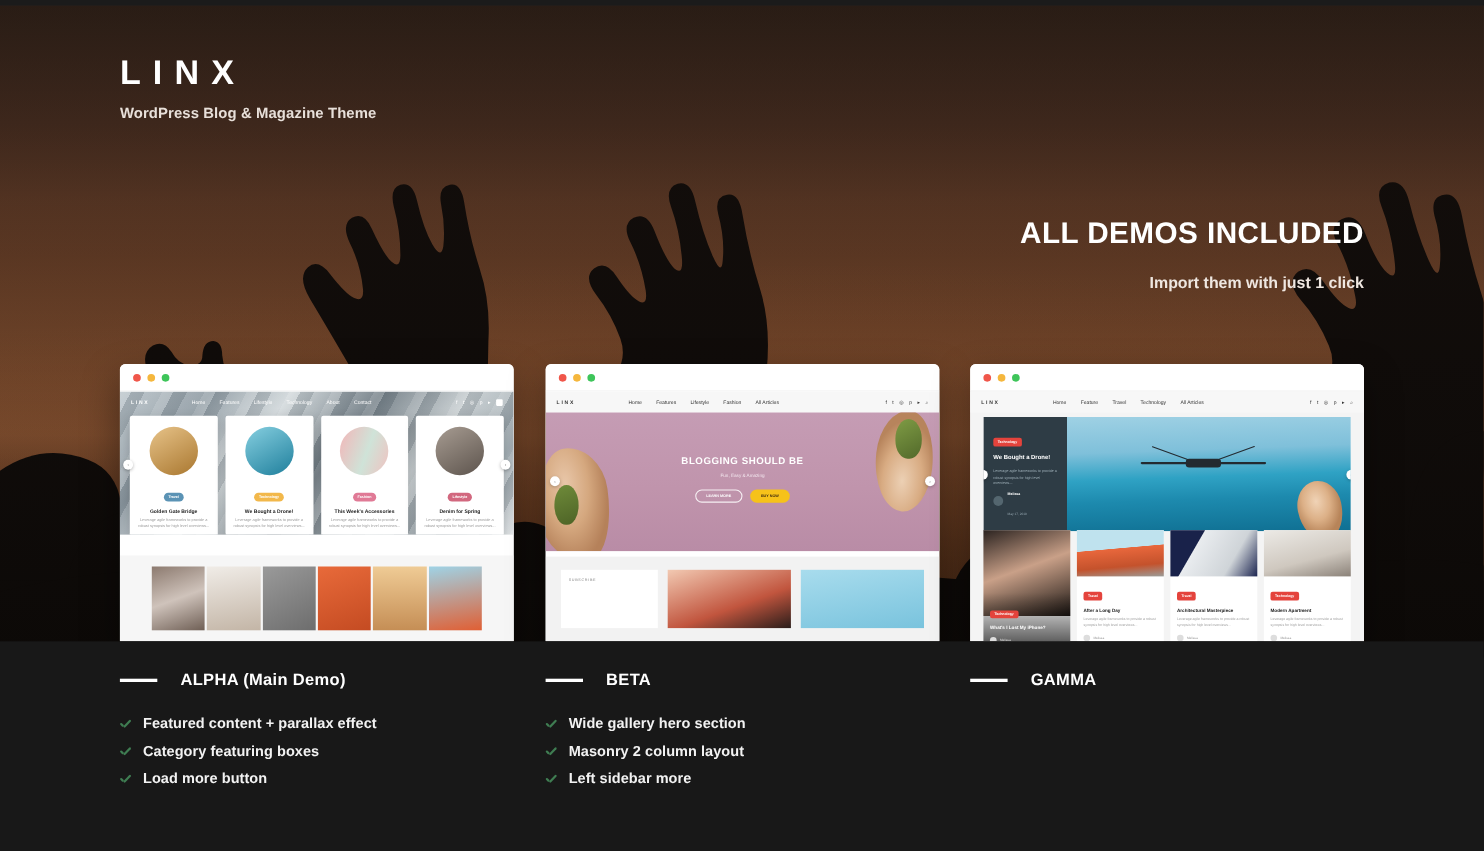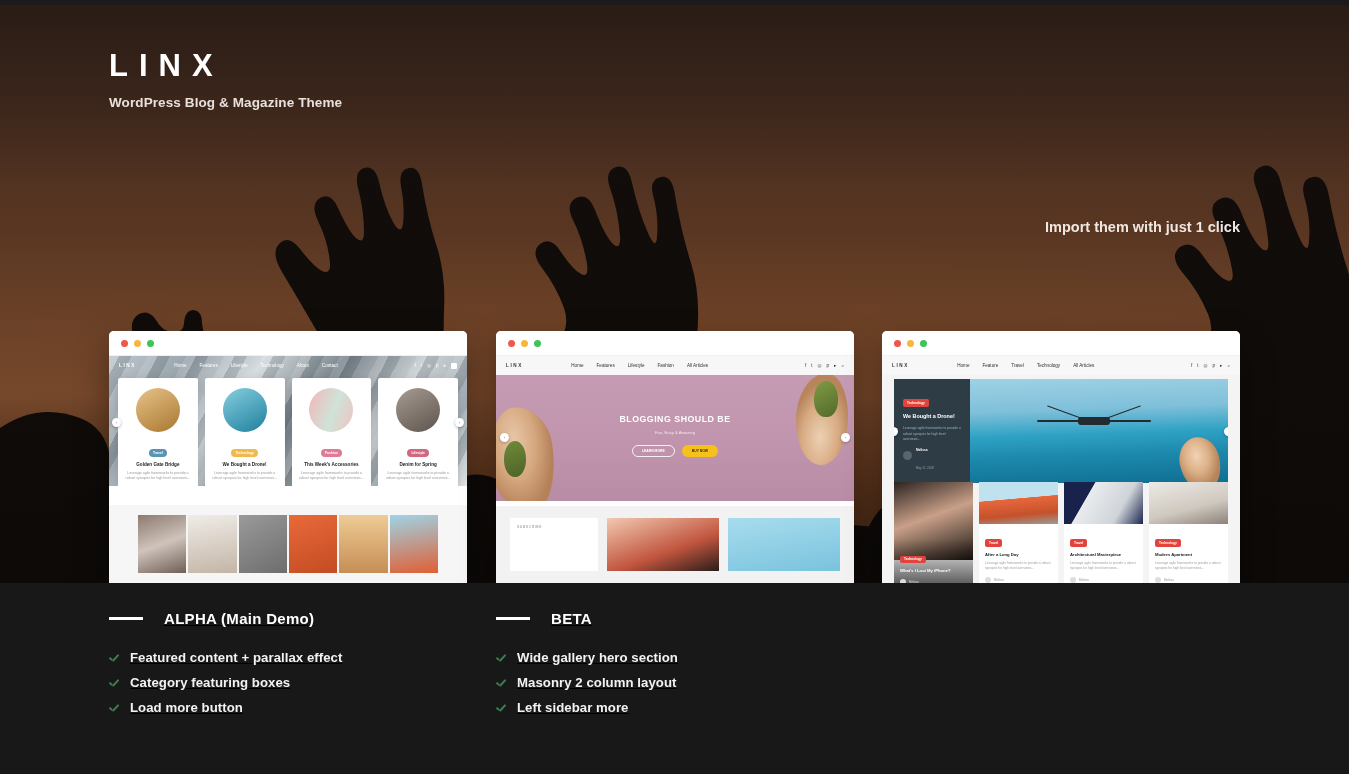--- a/index.html
+++ b/index.html
@@ -125,21 +125,21 @@
   .g-cb { padding:6px 6px 9px; }
   .g-ct { font-size:4.2px; font-weight:700; color:#222; margin-top:4px; }
   .g-cx { font-size:3.2px; color:#a2a2a2; line-height:1.6; margin-top:4px; }
   .g-cm { display:flex; gap:3px; align-items:center; margin-top:6px; }
   .g-cav { width:6px; height:6px; border-radius:50%; background:#ddd; }
   .g-cmn { font-size:2.9px; color:#999; }
   .g-ov { position:absolute; left:0; bottom:0; right:0; padding:7px 6px; background:linear-gradient(0deg,rgba(0,0,0,.75),rgba(0,0,0,0)); }
 
   
   .features { position:absolute; left:0; top:583px; width:1349px; height:191px; background:#181818; z-index:20; }
-  .fcol { position:absolute; top:27px; width:372px;text-decoration:underline; }
+  .fcol { position:absolute; top:27px; width:372px; }
   .fcol.c1 { left:109px; } .fcol.c2 { left:496px; } .fcol.c3 { left:882px; }
   .fhead { display:flex; align-items:center; gap:21px; margin-bottom:23px; }
   .fdash { width:34px; height:3px; background:#fff; display:block; }
   .fname { color:#fff; font-size:15px; font-weight:700; letter-spacing:.3px; }
   .flist { list-style:none; }
   .fitem { display:flex; align-items:center; gap:10px; margin-bottom:10px; }
   .fcheck { width:11px; height:11px; flex:0 0 11px; position:relative; }
   .fcheck:before, .fcheck:after { content:""; position:absolute; background:#3f7d52; border-radius:1px; }
   .fcheck:before { width:4px; height:1.6px; left:0; top:6.4px; transform:rotate(45deg); }
   .fcheck:after  { width:9px; height:1.6px; left:2.4px; top:5px; transform:rotate(-47deg); }
@@ -176,20 +176,21 @@
       </svg>
       <div class="hero-dim"></div>
     </div>
 
     <div class="brand">
       <div class="brand-logo">LINX</div>
       <div class="brand-tag">WordPress Blog &amp; Magazine Theme</div>
     </div>
 
     <div class="hero-head">
+      <div class="hero-title">ALL DEMOS INCLUDED</div>
       <div class="hero-sub">Import them with just 1 click</div>
     </div>
   </div>
 
   <div class="mocks">
 
     <div class="mock m1">
       <div class="chrome">
         <span class="dot r"></span>
         <span class="dot y"></span>
@@ -452,16 +453,20 @@
           <span class="ftext">Masonry 2 column layout</span>
         </li>
         <li class="fitem">
           <span class="fcheck"></span>
           <span class="ftext">Left sidebar more</span>
         </li>
       </ul>
     </div>
 
     <div class="fcol c3">
+      <div class="fhead">
+        <span class="fdash"></span>
+        <span class="fname">GAMMA</span>
+      </div>
     </div>
 
   </div>
 </div>
 
 </body></html>

